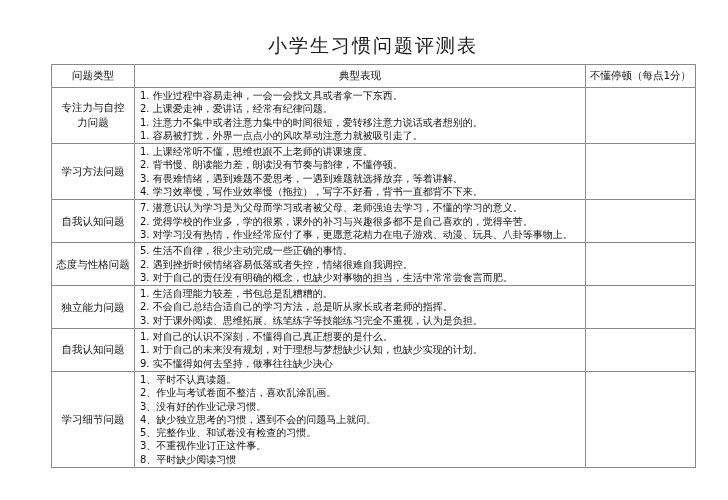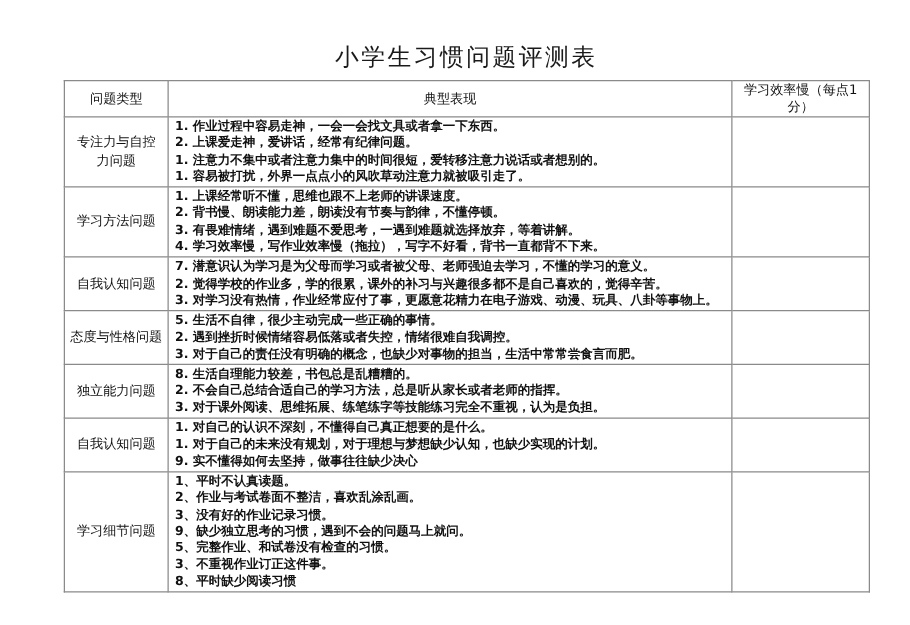--- a/index.html
+++ b/index.html
@@ -7,44 +7,44 @@
          font-family: "DejaVu Sans", sans-serif; color: #111; }
   .title { position: absolute; top: 33px; left: 0; width: 746px; text-align: center;
            font-size: 19px; letter-spacing: 2px; font-family: "DejaVu Serif", serif; color: #1a1a1a; }
   table { position: absolute; top: 64px; left: 51px; width: 644px; border-collapse: collapse;
           table-layout: fixed; font-size: 10.5px; }
   td, th { border: 1px solid #8a8a8a; padding: 0; vertical-align: middle; }
   th { font-weight: normal; height: 22px; font-size: 10.5px; }
   col.c1 { width: 83px; } col.c2 { width: 451px; } col.c3 { width: 110px; }
   .cat { text-align: center; line-height: 15px; padding: 0 2px; }
   .items { padding: 1px 5px; }
-  .item { line-height: 13.3px; white-space: nowrap; font-weight: bold; font-size: 10px; }
+  .item { line-height: 13.3px; white-space: nowrap; font-weight: normal; font-size: 10px; }
   .score { }
 </style>
 </head>
 <body>
 
 <div class="title">小学生习惯问题评测表</div>
 
 <table>
   <colgroup>
       <col class="c1">
       <col class="c2">
       <col class="c3">
     </colgroup>
   <thead>
     <tr>
       <th>问题类型</th>
       <th>典型表现</th>
-      <th>学习效率慢（每点1分）</th>
+      <th>不懂停顿（每点1分）</th>
     </tr>
   </thead>
   <tbody id="tbody">
       <tr style="height: 55px;">
-        <td class="cat" style="padding: 0px 6px;">专注力与自控力问题</td>
+        <td class="cat" style="padding: 0px 6px; font-family: Liberation Mono, monospace;">专注力与自控力问题</td>
         <td class="items">
           <div class="item">1. 作业过程中容易走神，一会一会找文具或者拿一下东西。</div>
           <div class="item">2. 上课爱走神，爱讲话，经常有纪律问题。</div>
           <div class="item">1. 注意力不集中或者注意力集中的时间很短，爱转移注意力说话或者想别的。</div>
           <div class="item">1. 容易被打扰，外界一点点小的风吹草动注意力就被吸引走了。</div>
         </td>
         <td class="score"></td>
       </tr>
       <tr style="height: 54px;">
         <td class="cat">学习方法问题</td>
@@ -70,42 +70,42 @@
         <td class="items">
           <div class="item">5. 生活不自律，很少主动完成一些正确的事情。</div>
           <div class="item">2. 遇到挫折时候情绪容易低落或者失控，情绪很难自我调控。</div>
           <div class="item">3. 对于自己的责任没有明确的概念，也缺少对事物的担当，生活中常常尝食言而肥。</div>
         </td>
         <td class="score"></td>
       </tr>
       <tr style="height: 41px;">
         <td class="cat">独立能力问题</td>
         <td class="items">
-          <div class="item">8. 生活自理能力较差，书包总是乱糟糟的。</div>
+          <div class="item">1. 生活自理能力较差，书包总是乱糟糟的。</div>
           <div class="item">2. 不会自己总结合适自己的学习方法，总是听从家长或者老师的指挥。</div>
           <div class="item">3. 对于课外阅读、思维拓展、练笔练字等技能练习完全不重视，认为是负担。</div>
         </td>
         <td class="score"></td>
       </tr>
       <tr style="height: 40px;">
         <td class="cat">自我认知问题</td>
         <td class="items">
           <div class="item">1.   对自己的认识不深刻，不懂得自己真正想要的是什么。</div>
           <div class="item">1.   对于自己的未来没有规划，对于理想与梦想缺少认知，也缺少实现的计划。</div>
           <div class="item">9.   实不懂得如何去坚持，做事往往缺少决心</div>
         </td>
         <td class="score"></td>
       </tr>
       <tr style="height: 94px;">
         <td class="cat">学习细节问题</td>
         <td class="items">
           <div class="item">1、平时不认真读题。</div>
           <div class="item">2、作业与考试卷面不整洁，喜欢乱涂乱画。</div>
           <div class="item">3、没有好的作业记录习惯。</div>
-          <div class="item">9、缺少独立思考的习惯，遇到不会的问题马上就问。</div>
+          <div class="item">4、缺少独立思考的习惯，遇到不会的问题马上就问。</div>
           <div class="item">5、完整作业、和试卷没有检查的习惯。</div>
           <div class="item">3、不重视作业订正这件事。</div>
           <div class="item">8、平时缺少阅读习惯</div>
         </td>
         <td class="score"></td>
       </tr>
     </tbody>
 </table>
 
 </body></html>

